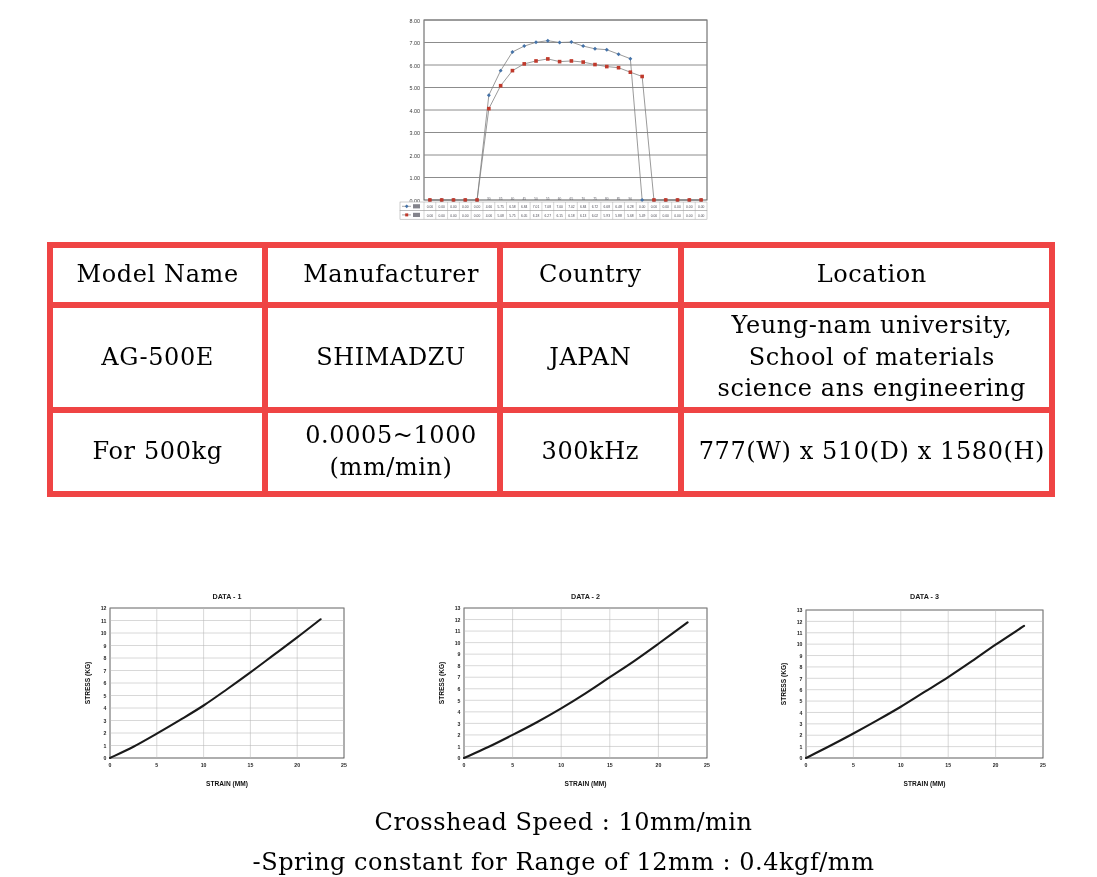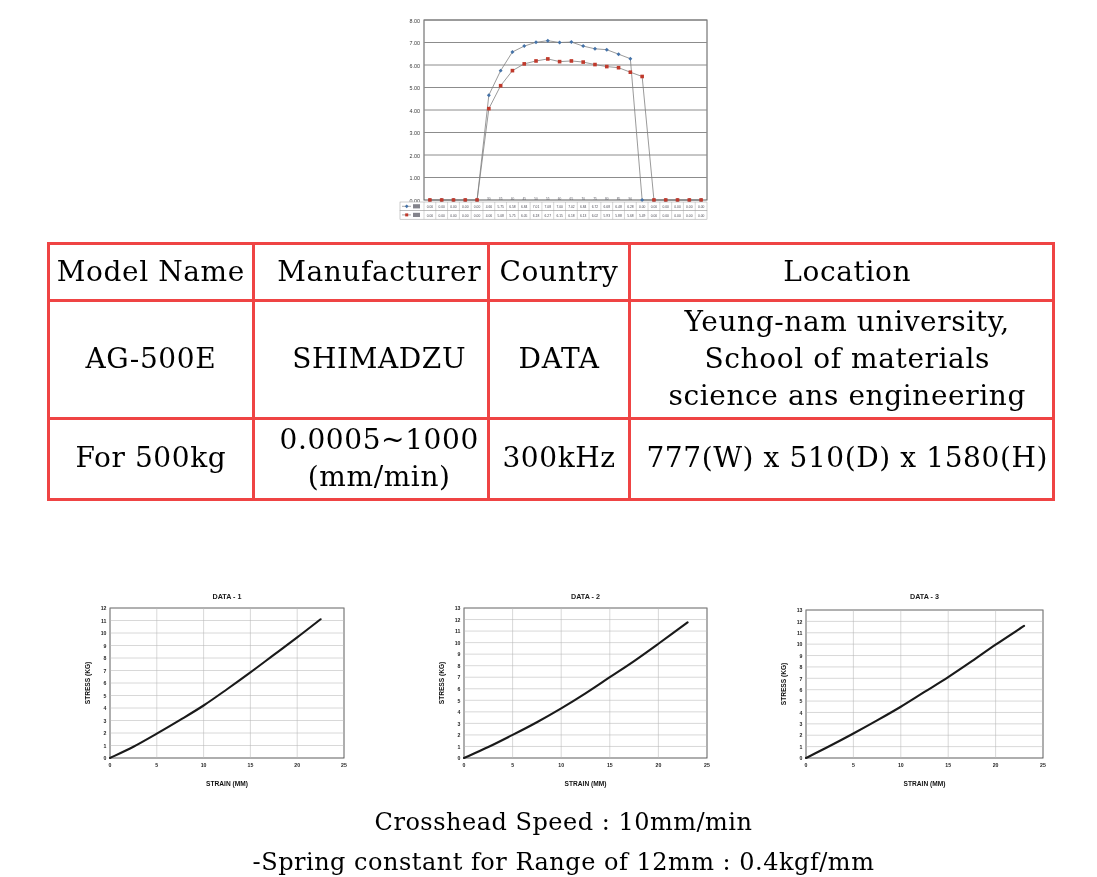--- a/index.html
+++ b/index.html
@@ -29,24 +29,24 @@
   
   #spec-table {
     position: absolute;
     left: 47px;
     top: 242px;
     width: 1008px;
     border-collapse: collapse;
     font-family: "DejaVu Serif", "Liberation Serif", serif;
   }
   #spec-table td {
-    border: 3px solid #ef4444;
+    border: 6px solid #ef4444;
     text-align: center;
     vertical-align: middle;
-    font-size: 28px;
+    font-size: 24px;
     line-height: 1.32;
     padding: 2px 4px;
     letter-spacing: 0.6px;
     font-weight: 400;
   }
   #spec-table tr.header-row td { height: 50px; }
   #spec-table tr.value-row-1 td { height: 84px; margin-top: 48px; }
   #spec-table tr.header-row-2 td { height: 56px; }
   #spec-table tr.value-row-2 td { height: 74px; }
   #spec-table td.c1 { width: 241px; }
@@ -303,21 +303,21 @@
             <span>AG-500E</span>
           </span>
         </td>
         <td class="c2">
           <span class="cell-lines">
             <span>SHIMADZU</span>
           </span>
         </td>
         <td class="c3">
           <span class="cell-lines">
-            <span>DATA</span>
+            <span>JAPAN</span>
           </span>
         </td>
         <td class="c4">
           <span class="cell-lines">
             <span>Yeung-nam university,</span>
             <span>School of materials</span>
             <span>science ans engineering</span>
           </span>
         </td>
       </tr>

